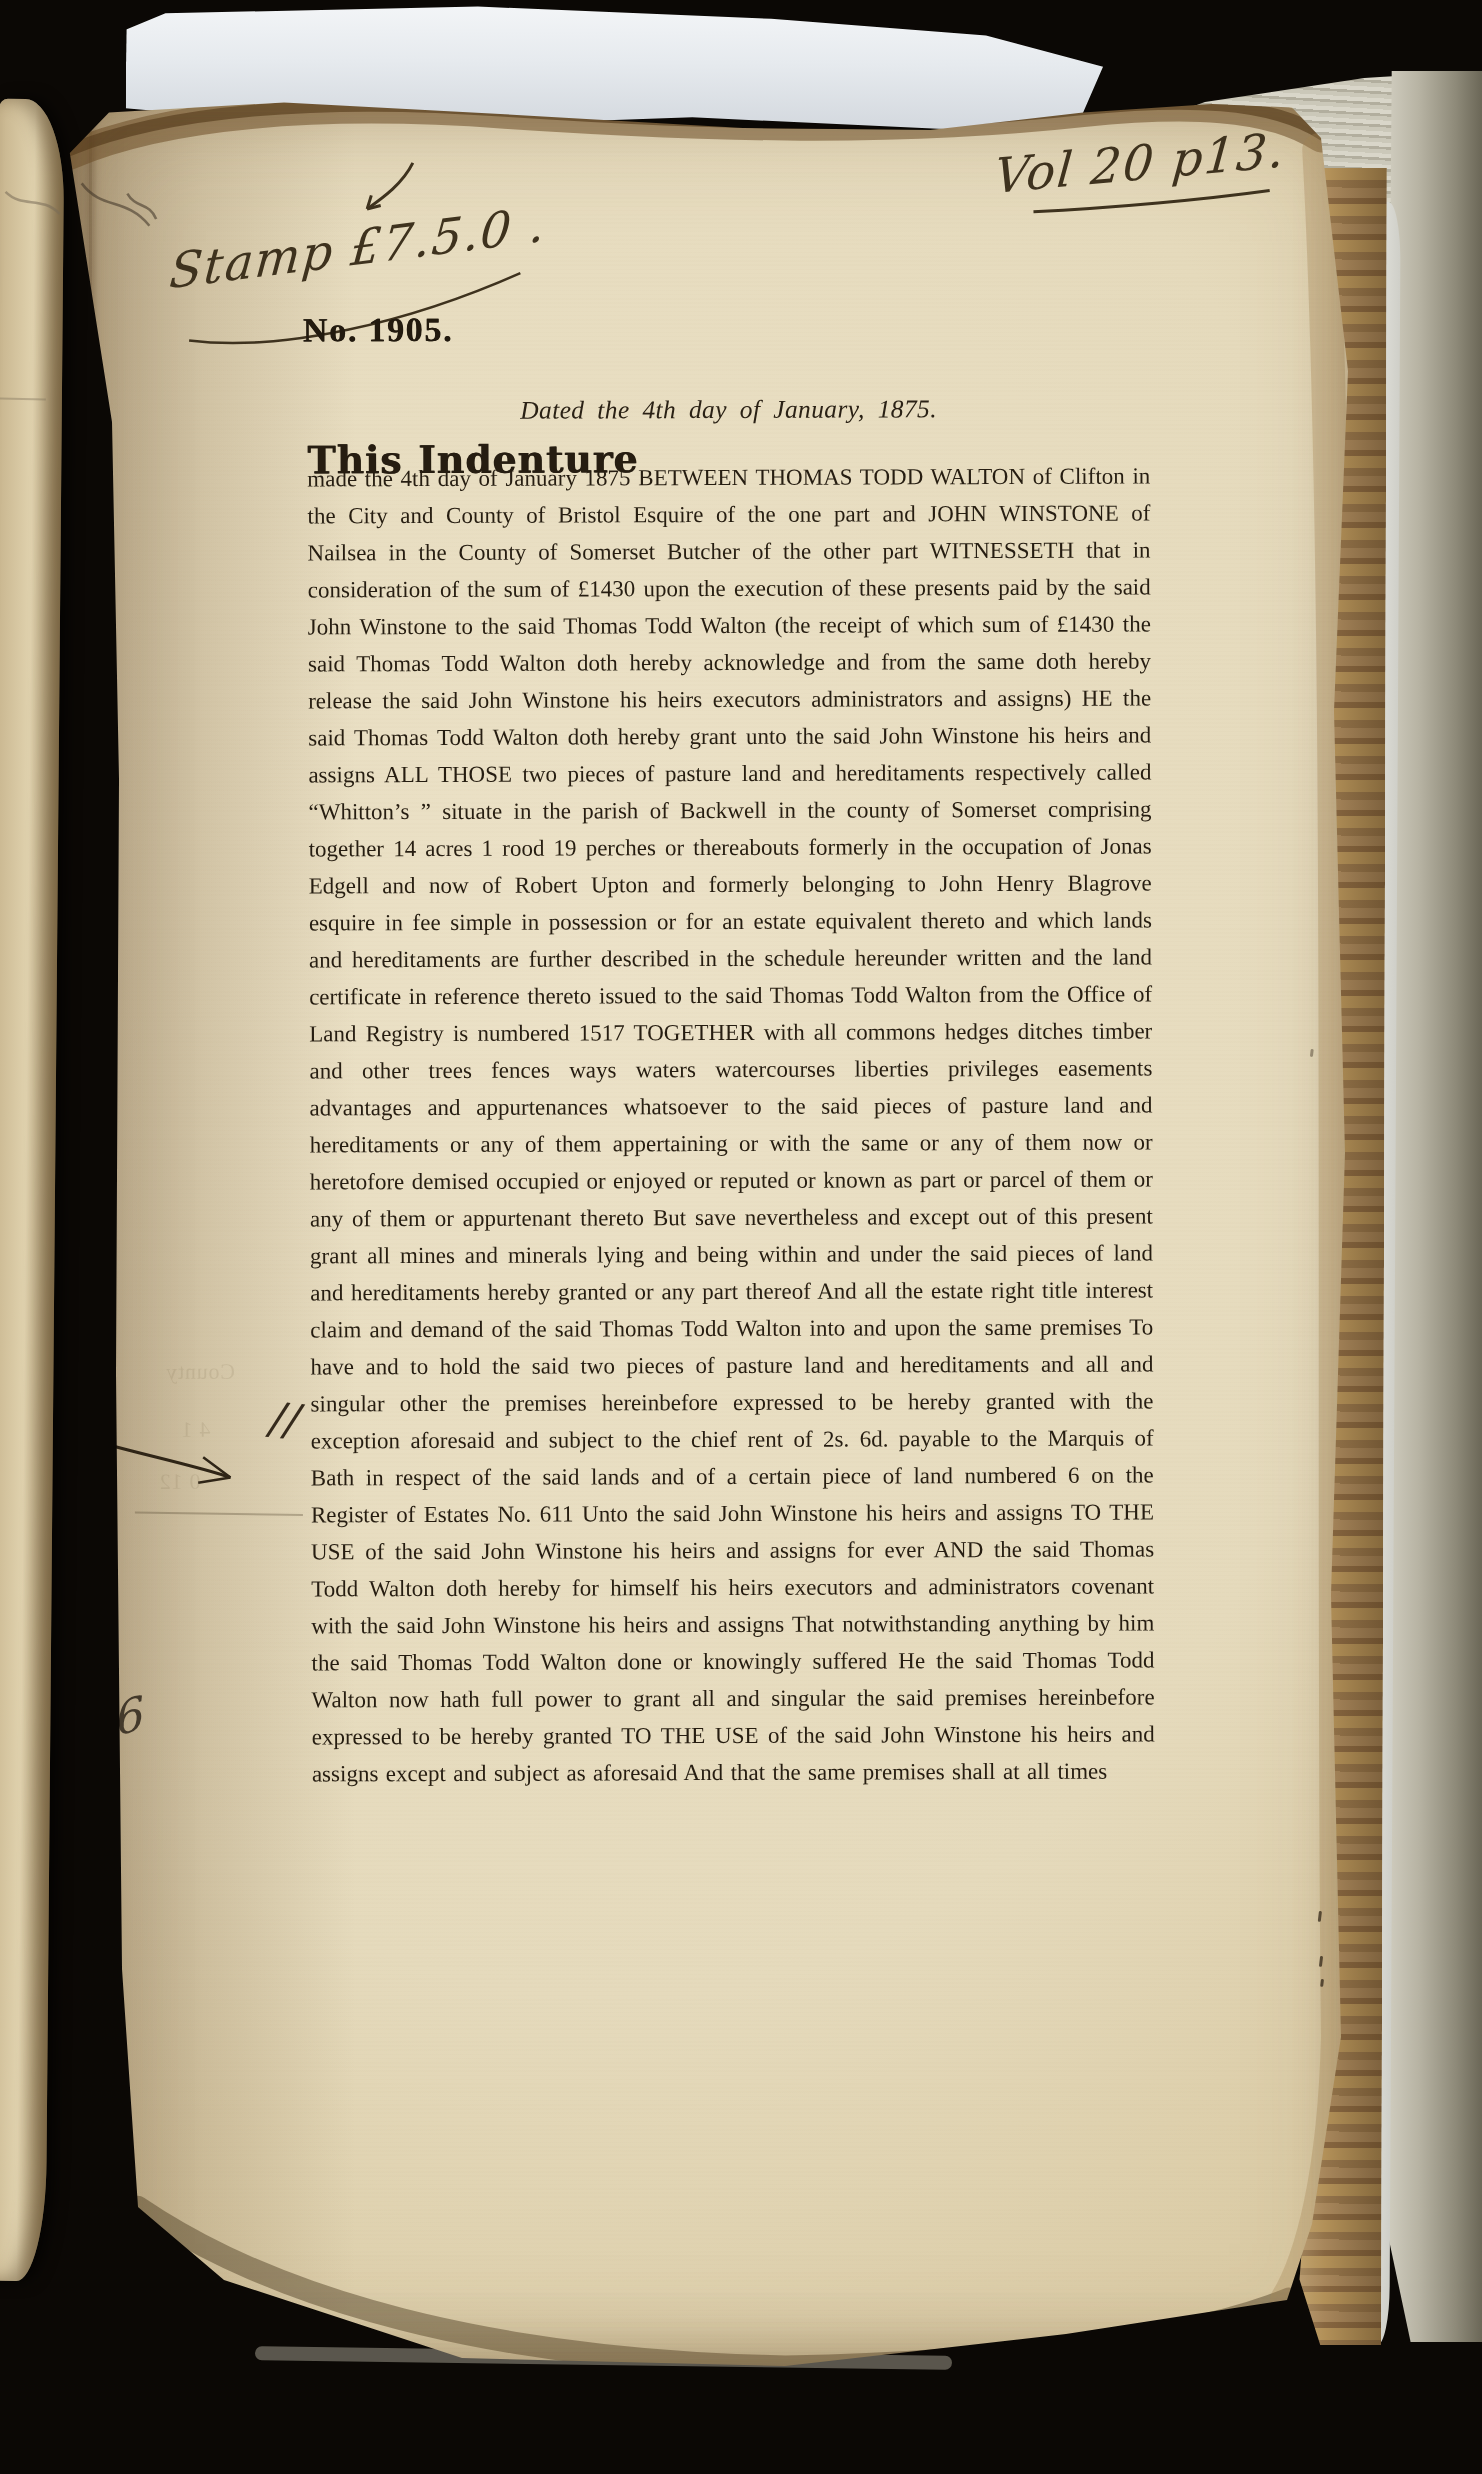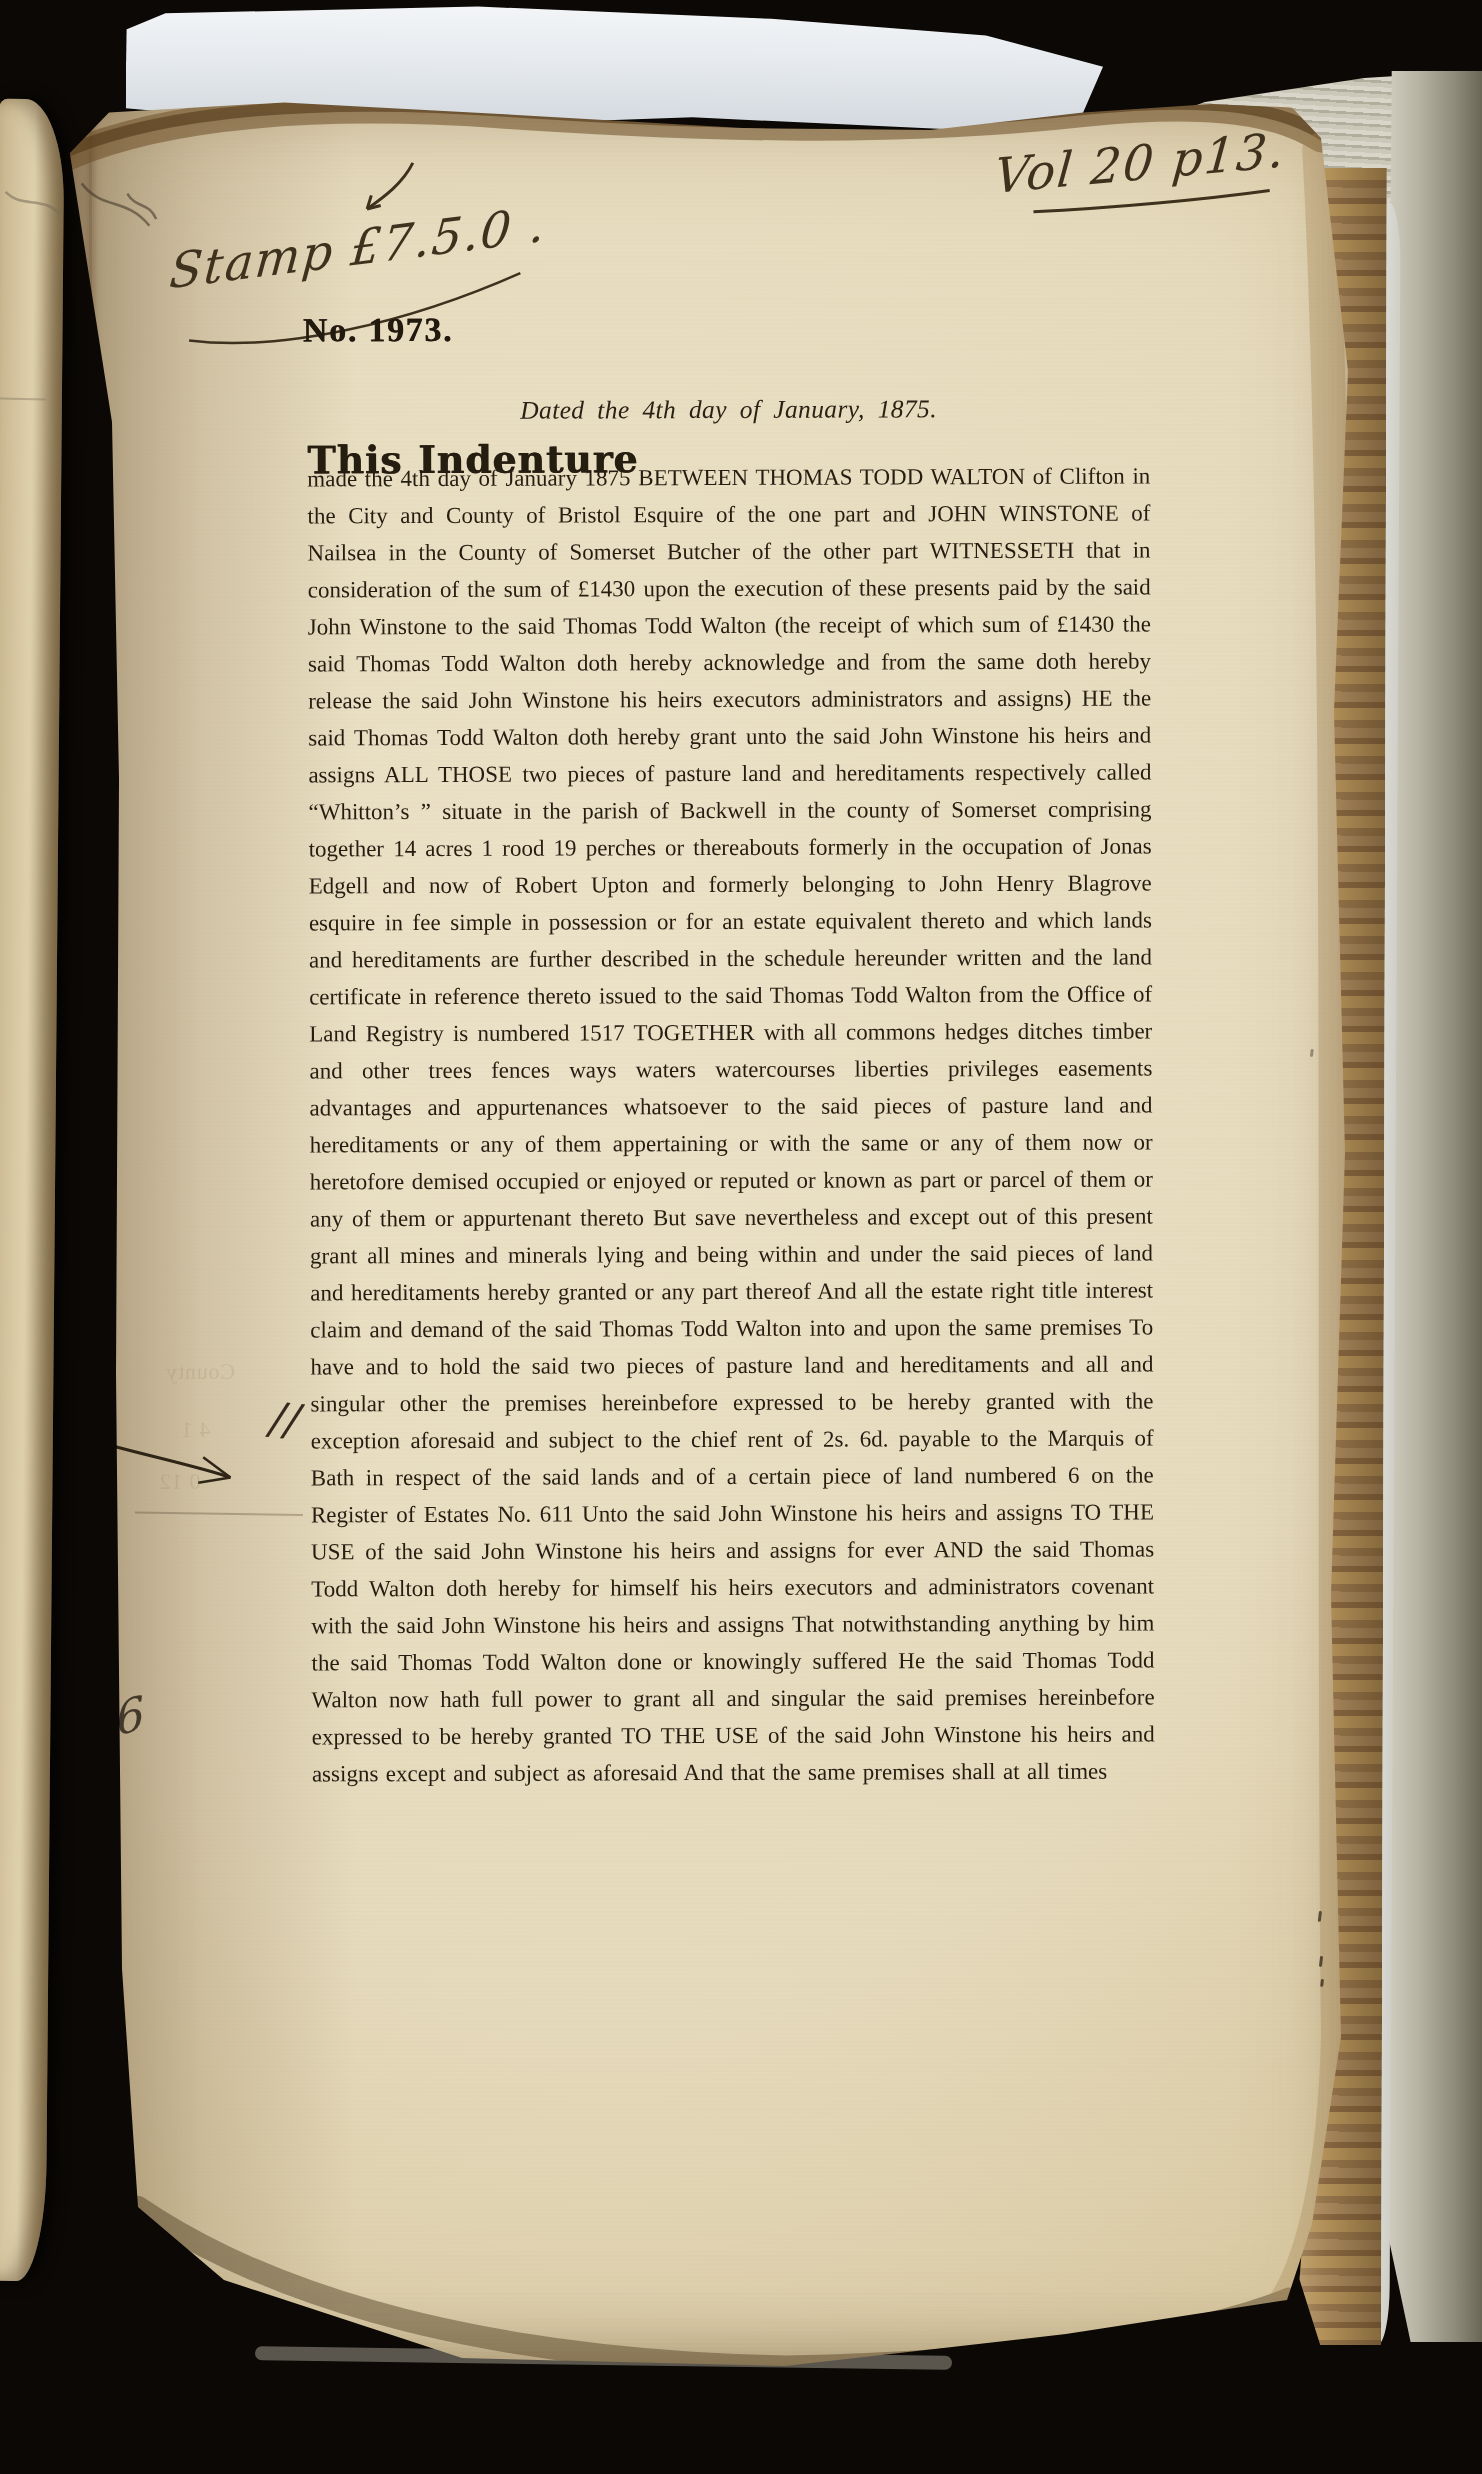--- a/index.html
+++ b/index.html
@@ -142,21 +142,21 @@
 
         <path d="M152,282 C262,296 410,262 542,204" fill="none" stroke="#3e321e" stroke-width="3"></path>
 
         <path d="M416,74 C404,98 382,114 362,128" fill="none" stroke="#3e321e" stroke-width="3.5"></path>
         <path d="M362,128 l16,-4 M362,128 l5,-16" fill="none" stroke="#3e321e" stroke-width="3.5"></path>
 
         <path d="M0,1566 C70,1588 158,1606 196,1620" fill="none" stroke="#2f2517" stroke-width="3.5"></path>
         <path d="M196,1620 L164,1596 M196,1620 L158,1626" fill="none" stroke="#2f2517" stroke-width="3"></path>
       </svg>
 
-      <div class="doc-number">No. 1973.</div>
+      <div class="doc-number">No. 1905.</div>
       <div class="dated-line">Dated the 4th day of January, 1875.</div>
 
       <div class="body-text">
           <span class="opening">This Indenture</span>
           <span>made the 4th day of January 1875 BETWEEN THOMAS TODD WALTON of Clifton in the City and County of Bristol Esquire of the one part and JOHN WINSTONE of Nailsea in the County of Somerset Butcher of the other part WITNESSETH that in consideration of the sum of £1430 upon the execution of these presents paid by the said John Winstone to the said Thomas Todd Walton (the receipt of which sum of £1430 the said Thomas Todd Walton doth hereby acknowledge and from the same doth hereby release the said John Winstone his heirs executors administrators and assigns) HE the said Thomas Todd Walton doth hereby grant unto the said John Winstone his heirs and assigns ALL THOSE two pieces of pasture land and hereditaments respectively called “Whitton’s ” situate in the parish of Backwell in the county of Somerset comprising together 14 acres 1 rood 19 perches or thereabouts formerly in the occupation of Jonas Edgell and now of Robert Upton and formerly belonging to John Henry Blagrove esquire in fee simple in possession or for an estate equivalent thereto and which lands and hereditaments are further described in the schedule hereunder written and the land certificate in reference thereto issued to the said Thomas Todd Walton from the Office of Land Registry is numbered 1517 TOGETHER with all commons hedges ditches timber and other trees fences ways waters watercourses liberties privileges easements advantages and appurtenances whatsoever to the said pieces of pasture land and hereditaments or any of them appertaining or with the same or any of them now or heretofore demised occupied or enjoyed or reputed or known as part or parcel of them or any of them or appurtenant thereto  But save nevertheless and except out of this present grant all mines and minerals lying and being within and under the said pieces of land and hereditaments hereby granted or any part thereof  And all the estate right title interest claim and demand of the said Thomas Todd Walton into and upon the same premises  To have and to hold the said two pieces of pasture land and hereditaments and all and singular other the premises hereinbefore expressed to be hereby granted with the exception aforesaid and subject to the chief rent of 2s. 6d. payable to the Marquis of Bath in respect of the said lands and of a certain piece of land numbered 6 on the Register of Estates No. 611  Unto the said John Winstone his heirs and assigns TO THE USE of the said John Winstone his heirs and assigns for ever  AND the said Thomas Todd Walton doth hereby for himself his heirs executors and administrators covenant with the said John Winstone his heirs and assigns That notwithstanding anything by him the said Thomas Todd Walton done or knowingly suffered He the said Thomas Todd Walton now hath full power to grant all and singular the said premises hereinbefore expressed to be hereby granted TO THE USE of the said John Winstone his heirs and assigns except and subject as aforesaid  And that the same premises shall at all times</span>
         </div>
 
       <div class="double-slash">//</div>
       <div class="pencil-line"></div>
       <div class="hand gutter-scribble">2/6</div>

